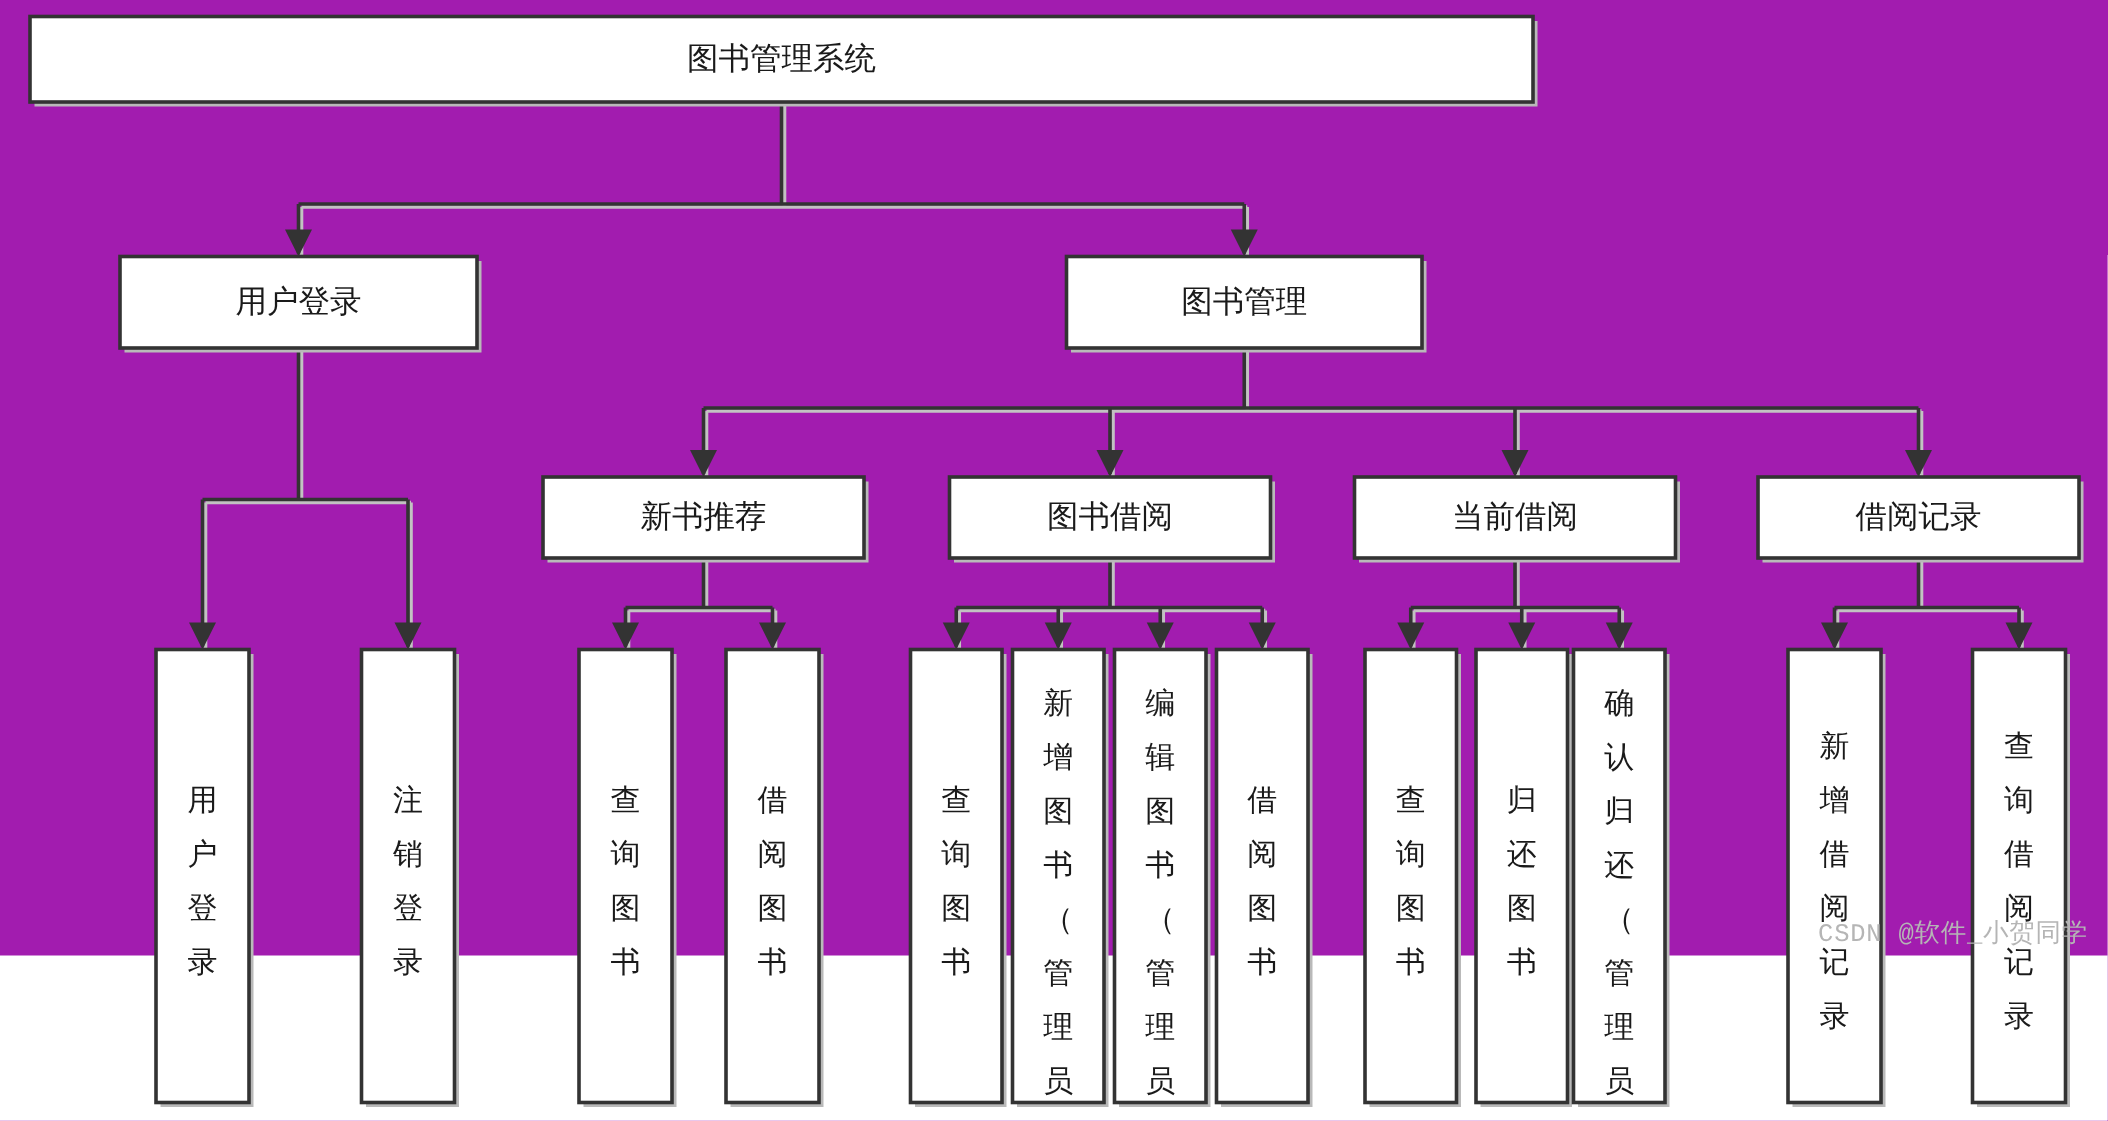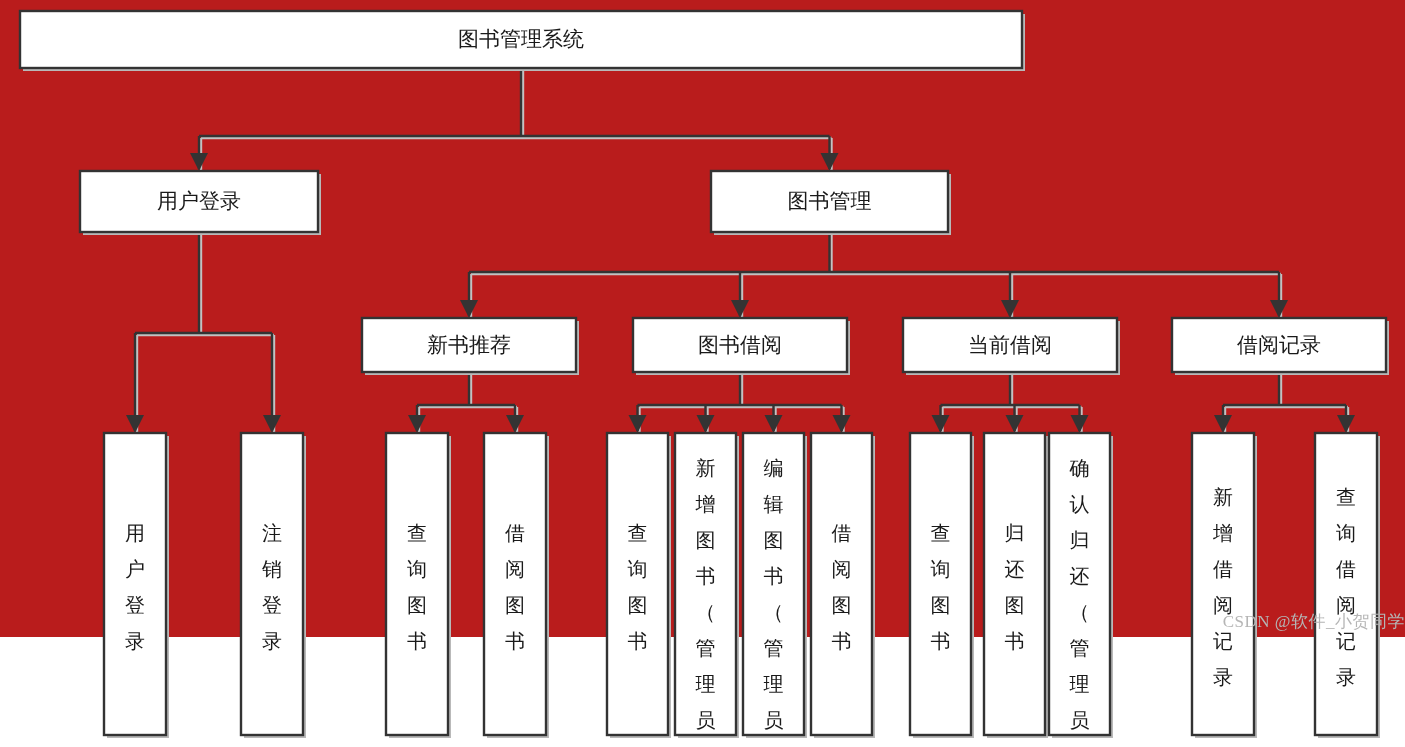--- a/index.html
+++ b/index.html
@@ -1,37 +1,37 @@
 <!DOCTYPE html>
 <html><head>
 <meta charset="utf-8">
 <style>
   html,body{margin:0;padding:0;background:#ffffff;}
   body{
     width:1405px;height:747px;overflow:hidden;
     font-family:"Liberation Sans","DejaVu Sans",sans-serif;
   }
-  #diagram-root{position:relative;width:1405px;height:637px;background:#b91c1c;}
+  #diagram-root{position:relative;width:1405px;height:637px;background:#a21caf;}
   svg#flow{position:absolute;left:0;top:0;width:1405px;height:747px;display:block;}
   .node-rect{fill:#ffffff;stroke:#333333;stroke-width:2.4;}
   .node-shadow{fill:#b9b9b9;stroke:none;}
   .edge{stroke:#333333;stroke-width:2.4;fill:none;stroke-linecap:butt;}
   .edge-shadow{stroke:#c2c2c2;stroke-width:2.4;fill:none;}
   .arrow-head{fill:#333333;stroke:none;}
   .node-label-h{
     font-family:"Liberation Sans","DejaVu Sans",sans-serif;
     font-size:21px;fill:#1a1a1a;text-anchor:middle;dominant-baseline:middle;
   }
   .leaf-label{
     font-family:"Liberation Sans","DejaVu Sans",sans-serif;
     font-size:20px;fill:#1a1a1a;text-anchor:middle;
   }
   .watermark{
-    position:absolute;right:0;bottom:4px;
-    font-family:Liberation Serif, serif;
+    position:absolute;right:13px;bottom:4px;
+    font-family:Liberation Mono, monospace;
     font-size:17px;color:#b5b5b5;letter-spacing:.5px;white-space:nowrap;
     pointer-events:none;user-select:none;
   }
 </style>
 </head>
 <body>
 
 <div id="diagram-root">
   <svg id="flow" viewBox="0 0 1405 747">
     <g id="edges-layer">

